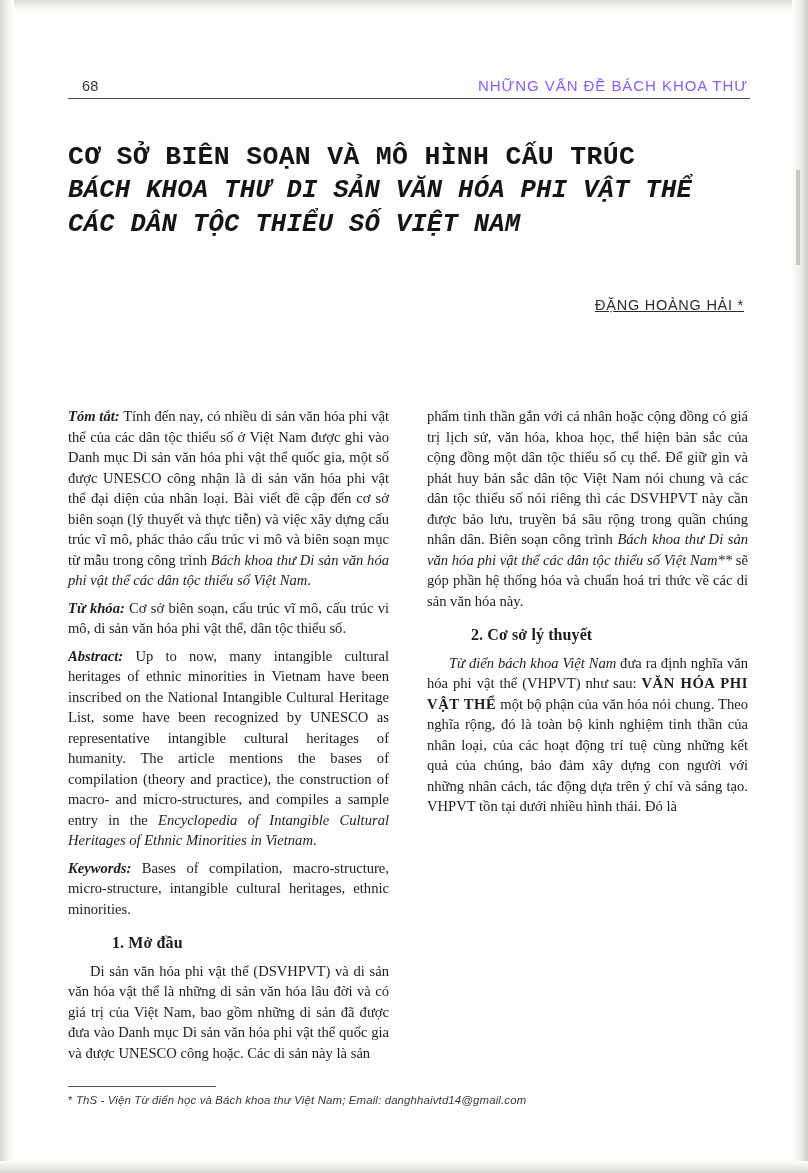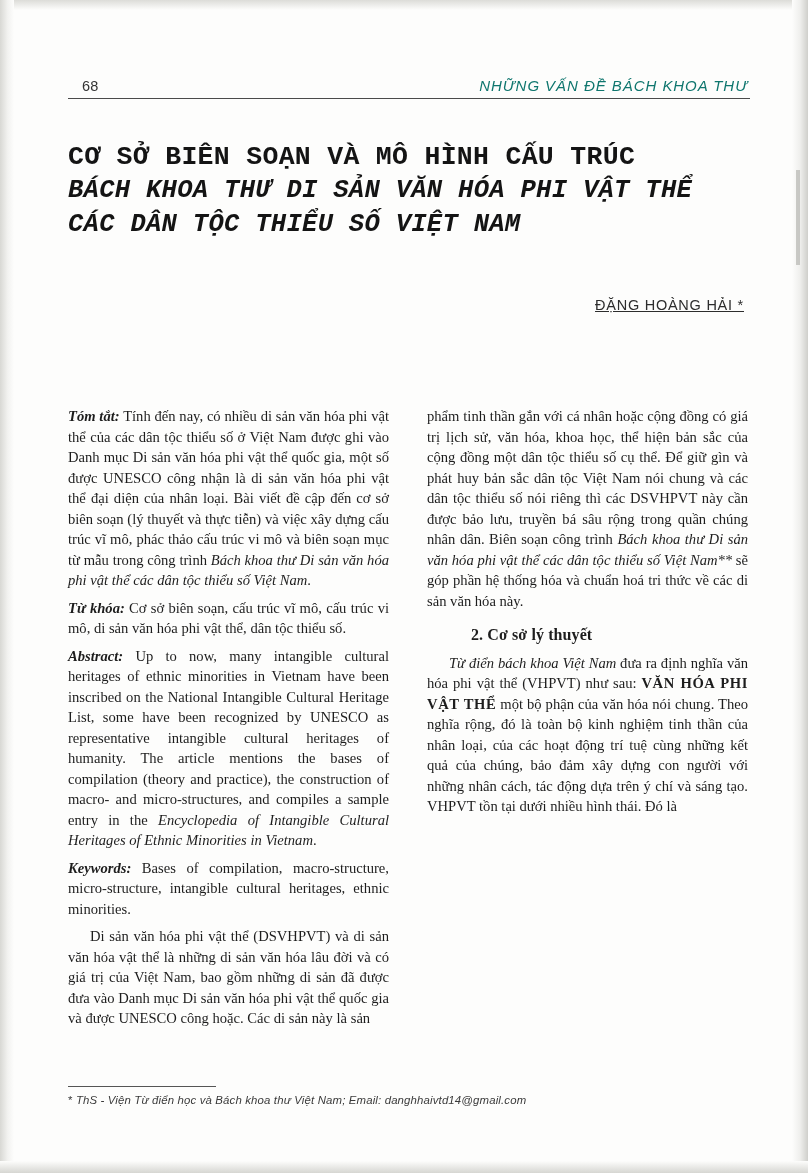--- a/index.html
+++ b/index.html
@@ -71,22 +71,21 @@
   }
   .folio {
     font-size: 14.5px;
     letter-spacing: .2px;
     color: #333;
     margin-left: 14px;
   }
   .head-title {
     font-size: 15px;
     letter-spacing: .95px;
-    color: #0f766e;
-    font-style: italic;
+    color: #8b5cf6;
   }
   .head-rule {
     position: absolute;
     left: 68px;
     right: 58px;
     top: 98px;
     height: 1px;
     background: #4a4a4a;
   }
 
@@ -226,20 +225,21 @@
     <div class="col">
 
       <p class="tight"><span class="lead">Tóm tắt:</span><span> Tính đến nay, có nhiều di sản văn hóa phi vật thể của các dân tộc thiểu số ở Việt Nam được ghi vào Danh mục Di sản văn hóa phi vật thể quốc gia, một số được UNESCO công nhận là di sản văn hóa phi vật thể đại diện của nhân loại. Bài viết đề cập đến cơ sở biên soạn (lý thuyết và thực tiễn) và việc xây dựng cấu trúc vĩ mô, phác thảo cấu trúc vi mô và biên soạn mục từ mẫu trong công trình </span><span class="it">Bách khoa thư Di sản văn hóa phi vật thể các dân tộc thiểu số Việt Nam</span><span>.</span></p>
 
       <p class="tight"><span class="lead">Từ khóa:</span><span> Cơ sở biên soạn, cấu trúc vĩ mô, cấu trúc vi mô, di sản văn hóa phi vật thể, dân tộc thiểu số.</span></p>
 
       <p class="tight"><span class="lead">Abstract:</span><span> Up to now, many intangible cultural heritages of ethnic minorities in Vietnam have been inscribed on the National Intangible Cultural Heritage List, some have been recognized by UNESCO as representative intangible cultural heritages of humanity. The article mentions the bases of compilation (theory and practice), the construction of macro- and micro-structures, and compiles a sample entry in the </span><span class="it">Encyclopedia of Intangible Cultural Heritages of Ethnic Minorities in Vietnam</span><span>.</span></p>
 
       <p class="tight"><span class="lead">Keywords:</span><span> Bases of compilation, macro-structure, micro-structure, intangible cultural heritages, ethnic minorities.</span></p>
 
+      <h2 class="section left-ind">1. Mở đầu</h2>
 
     <p class="body"><span>Di sản văn hóa phi vật thể (DSVHPVT) và di sản văn hóa vật thể là những di sản văn hóa lâu đời và có giá trị của Việt Nam, bao gồm những di sản đã được đưa vào Danh mục Di sản văn hóa phi vật thể quốc gia và được UNESCO công hoặc. Các di sản này là sản </span></p>
       </div>
 
     <div class="col">
         <p class="body" style="text-indent: 0px;"><span>phẩm tinh thần gắn với cá nhân hoặc cộng đồng có giá trị lịch sử, văn hóa, khoa học, thể hiện bản sắc của cộng đồng một dân tộc thiểu số cụ thể. Để giữ gìn và phát huy bản sắc dân tộc Việt Nam nói chung và các dân tộc thiểu số nói riêng thì các DSVHPVT này cần được bảo lưu, truyền bá sâu rộng trong quần chúng nhân dân. Biên soạn công trình </span><span class="it">Bách khoa thư Di sản văn hóa phi vật thể các dân tộc thiểu số Việt Nam</span><span class="it">**</span><span> sẽ góp phần hệ thống hóa và chuẩn hoá tri thức về các di sản văn hóa này.</span></p>
         <h2 class="section left-ind">2. Cơ sở lý thuyết</h2>
         <p class="body"><span class="it">Từ điển bách khoa Việt Nam</span><span> đưa ra định nghĩa văn hóa phi vật thể (VHPVT) như sau: </span><span class="sc-bold">VĂN HÓA PHI VẬT THỂ</span><span> một bộ phận của văn hóa nói chung. Theo nghĩa rộng, đó là toàn bộ kinh nghiệm tinh thần của nhân loại, của các hoạt động trí tuệ cùng những kết quả của chúng, bảo đảm xây dựng con người với những nhân cách, tác động dựa trên ý chí và sáng tạo. VHPVT tồn tại dưới nhiều hình thái. Đó là</span></p>
       </div>
 

